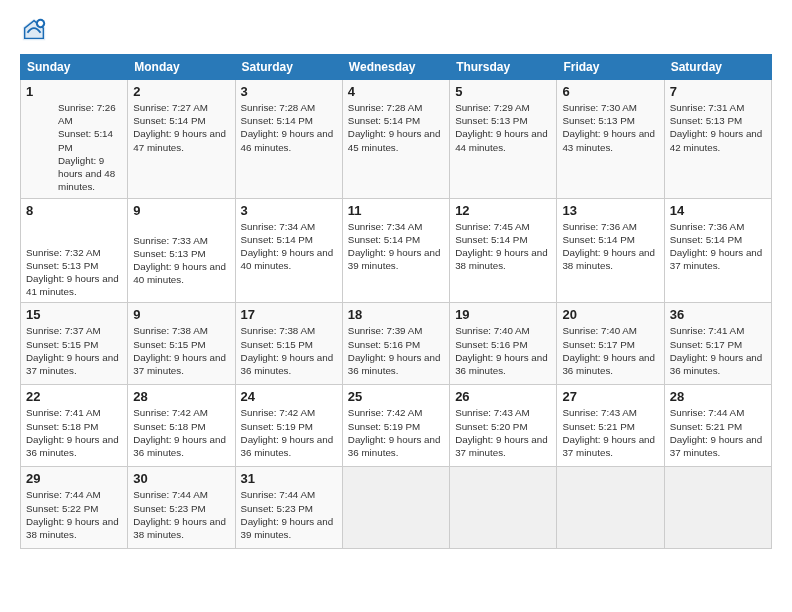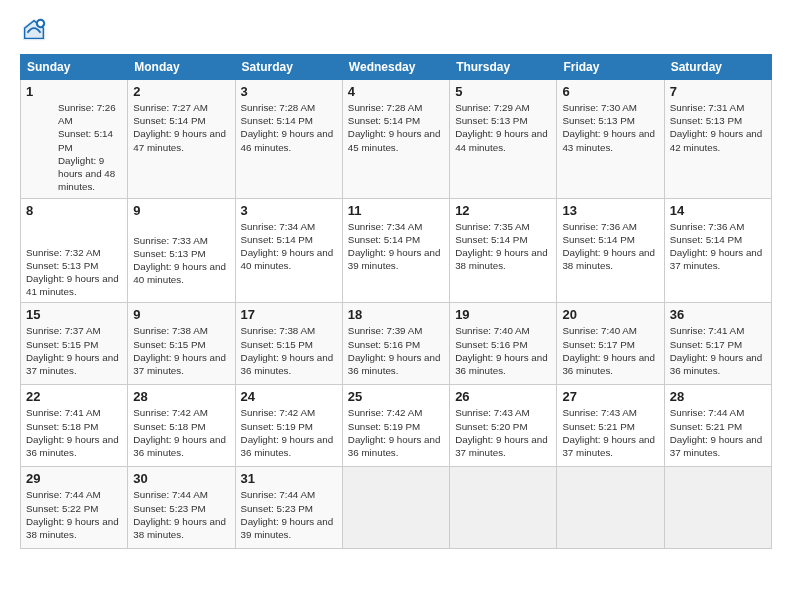--- a/index.html
+++ b/index.html
@@ -190,21 +190,21 @@
 Daylight: 9 hours and 40 minutes.</div>
           </td>
           <td>
             <span class="day-num">11</span>
             <div class="day-info" style="white-space: pre-line;">Sunrise: 7:34 AM
 Sunset: 5:14 PM
 Daylight: 9 hours and 39 minutes.</div>
           </td>
           <td>
             <span class="day-num">12</span>
-            <div class="day-info" style="white-space: pre-line;">Sunrise: 7:35 AM
+            <div class="day-info" style="white-space: pre-line;">Sunrise: 7:45 AM
 Sunset: 5:14 PM
 Daylight: 9 hours and 38 minutes.</div>
           </td>
           <td>
             <span class="day-num">13</span>
             <div class="day-info" style="white-space: pre-line;">Sunrise: 7:36 AM
 Sunset: 5:14 PM
 Daylight: 9 hours and 38 minutes.</div>
           </td>
           <td>

